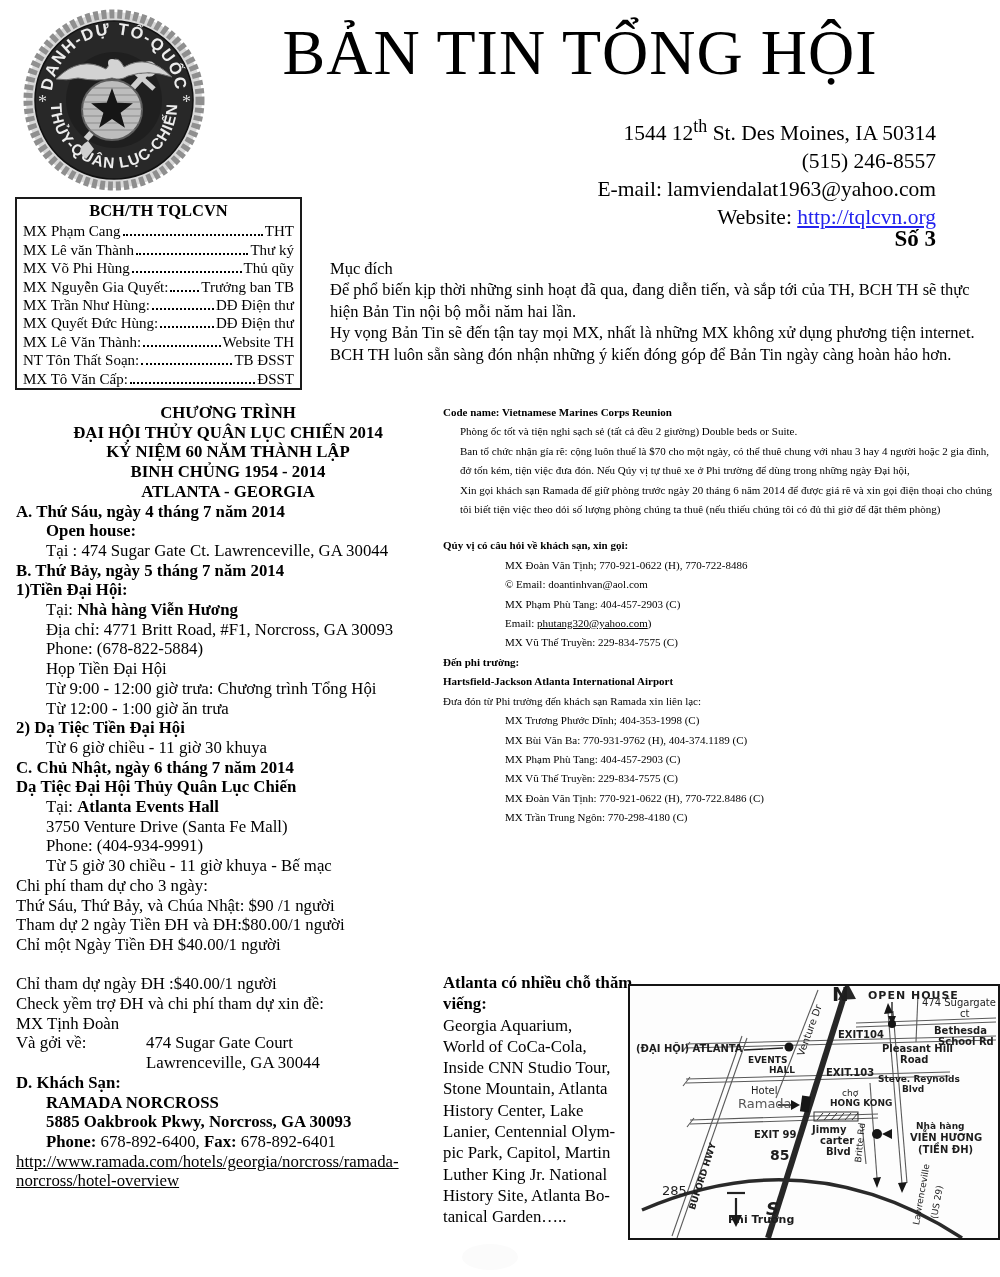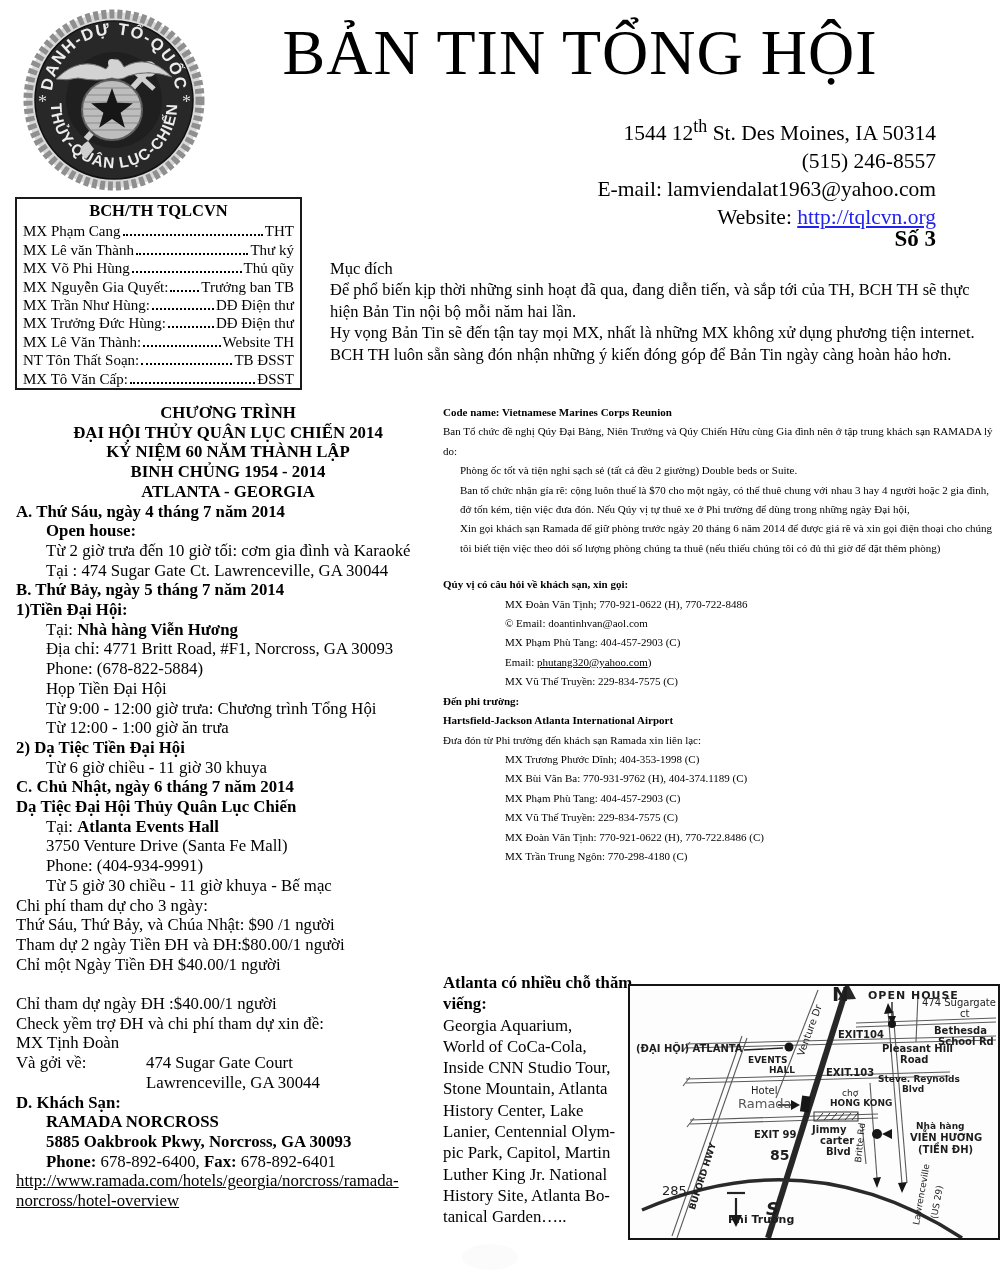--- a/index.html
+++ b/index.html
@@ -129,21 +129,21 @@
         <span>MX Nguyễn Gia Quyết:</span>
         <span class="dots"></span>
         <span>Trưởng ban TB</span>
       </div>
     <div class="brow">
         <span>MX Trần Như Hùng:</span>
         <span class="dots"></span>
         <span>DĐ Điện thư</span>
       </div>
     <div class="brow">
-        <span>MX Trưởng Đức Hùng:</span>
+        <span>MX Quyết Đức Hùng:</span>
         <span class="dots"></span>
         <span>DĐ Điện thư</span>
       </div>
     <div class="brow">
         <span>MX Lê Văn Thành:</span>
         <span class="dots"></span>
         <span>Website TH</span>
       </div>
     <div class="brow">
         <span>NT Tôn Thất Soạn:</span>
@@ -165,21 +165,20 @@
   </div>
 
   <div class="colL">
     <div class="ln ctr b">CHƯƠNG TRÌNH</div>
     <div class="ln ctr b">ĐẠI HỘI THỦY QUÂN LỤC CHIẾN 2014</div>
     <div class="ln ctr b">KỶ NIỆM 60 NĂM THÀNH LẬP</div>
     <div class="ln ctr b">BINH CHỦNG 1954 - 2014</div>
     <div class="ln ctr b">ATLANTA - GEORGIA</div>
     <div class="ln b">A.  Thứ Sáu, ngày 4 tháng 7 năm 2014</div>
     <div class="ln b ind1">Open house:</div>
-    <div class="ln ind1">Từ 2 giờ trưa đến 10 giờ tối: cơm gia đình và Karaoké</div>
     <div class="ln ind1">Tại : 474 Sugar Gate Ct. Lawrenceville, GA 30044</div>
     <div class="ln b">B.  Thứ Bảy, ngày 5 tháng 7 năm 2014</div>
     <div class="ln b">1)Tiền Đại Hội:</div>
     <div class="ln ind1"><span>Tại: </span><span class="b">Nhà hàng Viễn Hương</span></div>
     <div class="ln ind1">Địa chỉ: 4771 Britt Road, #F1, Norcross, GA 30093</div>
     <div class="ln ind1">Phone: (678-822-5884)</div>
     <div class="ln ind1">Họp Tiền Đại Hội</div>
     <div class="ln ind1">Từ 9:00 - 12:00 giờ trưa: Chương trình Tổng Hội</div>
     <div class="ln ind1">Từ 12:00 - 1:00 giờ ăn trưa</div>
     <div class="ln b">2) Dạ Tiệc Tiền Đại Hội</div>
@@ -203,21 +202,20 @@
     <div class="ln b">D.   Khách Sạn:</div>
     <div class="ln b ind1">RAMADA NORCROSS</div>
     <div class="ln b ind1">5885 Oakbrook Pkwy, Norcross, GA 30093</div>
     <div class="ln ind1"><span class="b">Phone:</span><span> 678-892-6400, </span><span class="b">Fax:</span><span> 678-892-6401</span></div>
     <div class="ln"><a href="#" class="u" style="color:#000;">http://www.ramada.com/hotels/georgia/norcross/ramada-</a></div>
     <div class="ln"><a href="#" class="u" style="color:#000;">norcross/hotel-overview</a></div>
   </div>
 
   <div class="colR">
     <div class="rln b">Code name: Vietnamese Marines Corps Reunion</div>
-    <div class="rln wrap">Ban Tổ chức đề nghị Qúy Đại Bàng, Niên Trưởng và Qúy Chiến Hữu cùng Gia đình nên ở tập trung khách sạn RAMADA  lý do:</div>
     <div class="rln wrap rind1">Phòng ốc tốt và tiện nghi sạch sẻ (tất cả đều 2 giường) Double beds or Suite.</div>
     <div class="rln wrap rind1">Ban tổ chức nhận gía rẽ: cộng luôn thuế là $70 cho một ngày, có thể thuê chung với nhau  3 hay 4 người hoặc 2 gia đình, đở tốn kém, tiện việc đưa đón. Nếu Qúy vị tự thuê xe ở Phi trường để dùng trong những ngày Đại hội,</div>
     <div class="rln wrap rind1">Xin gọi khách sạn Ramada để giữ phòng trước ngày 20 tháng 6 năm 2014 để được giá rẽ và xin gọi điện thoại cho chúng tôi biết tiện việc theo dỏi số lượng phòng chúng ta thuê (nếu thiếu chúng tôi có đủ thì giờ để đặt thêm phòng)</div>
     <div class="rgap"></div>
     <div class="rln b">Qúy vị có câu hỏi về khách sạn, xin gọi:</div>
     <div class="rln rind2">MX Đoàn Văn Tịnh; 770-921-0622 (H), 770-722-8486</div>
     <div class="rln rind2">© Email: doantinhvan@aol.com</div>
     <div class="rln rind2">MX Phạm Phù Tang: 404-457-2903 (C)</div>
     <div class="rln rind2"><span>Email: </span><a href="#" class="u" style="color:#000;">phutang320@yahoo.com</a><span>)</span></div>
     <div class="rln rind2">MX Vũ Thế Truyền: 229-834-7575 (C)</div>

